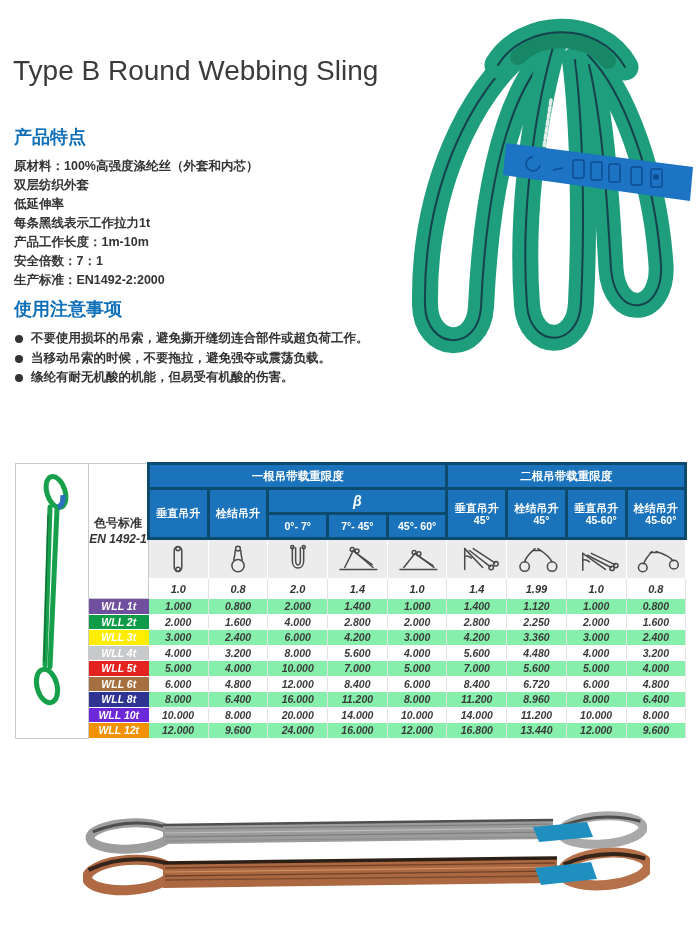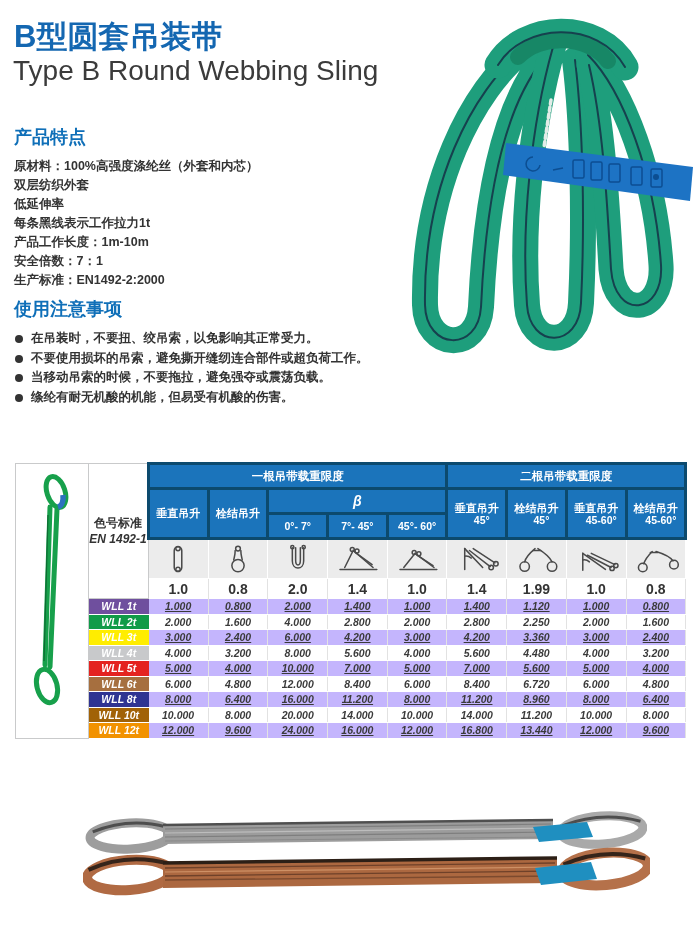--- a/index.html
+++ b/index.html
@@ -33,53 +33,48 @@
   .h-blue{background:#1B74BB;color:#fff;font-weight:bold;font-size:11px;border:3px solid #0c4a6e;}
   .ghead{font-size:11.5px;}
   .beta{font-size:14px;font-style:italic;}
   .ang{font-size:10.5px;}
   .h2l span{display:block;line-height:12px;}
   .h2l .sub{font-size:10.5px;padding-left:10px;}
   .sling-cell{background:#fff;border:1px solid #C9CACB;}
   .colorstd{background:#fff;border:1px solid #C9CACB;font-size:12px;font-weight:bold;color:#333;line-height:16px;}
   .colorstd .std-val{font-style:italic;}
   .icon-cell{background:#ECECEC;border:1px solid #fff;}
-  .fac{background:#fff;font-size:14px;font-weight:bold;color:#333;
+  .fac{background:#fff;font-size:11px;font-style:italic;font-weight:bold;color:#333;
        border-right:1px solid #E2E2E2;}
   .val{font-size:10.5px;font-style:italic;font-weight:bold;color:#3A3A3A;
        border-right:1px solid #E2E2E2;border-bottom:1px solid #fff;background:#fff;}
-  tr.odd .val{background:#c4b5fd;text-decoration:underline;}
+  tr.odd .val{background:#86efac;}
   .wll{font-size:10.5px;font-style:italic;font-weight:bold;color:#fff;border-bottom:1px solid #fff;}
   .icn{display:block;margin:0 auto;}
 </style>
 </head>
 <body>
 
 <div class="page">
 
-  <div class="title-zh">B型圆套吊装带</div>
   <div class="title-en">Type B Round Webbing Sling</div>
 
   <div class="features">
     <div class="sec-heading">产品特点</div>
     <div class="feature-line">原材料：100%高强度涤纶丝（外套和内芯）</div>
     <div class="feature-line">双层纺织外套</div>
     <div class="feature-line">低延伸率</div>
     <div class="feature-line">每条黑线表示工作拉力1t</div>
     <div class="feature-line">产品工作长度：1m-10m</div>
     <div class="feature-line">安全倍数：7：1</div>
     <div class="feature-line">生产标准：EN1492-2:2000</div>
   </div>
 
   <div class="precautions">
     <div class="sec-heading">使用注意事项</div>
-    <div class="prec-line">
-      <span class="bullet"></span>
-      <span>在吊装时，不要扭、绞吊索，以免影响其正常受力。</span>
-    </div>
     <div class="prec-line">
       <span class="bullet"></span>
       <span>不要使用损坏的吊索，避免撕开缝纫连合部件或超负荷工作。</span>
     </div>
     <div class="prec-line">
       <span class="bullet"></span>
       <span>当移动吊索的时候，不要拖拉，避免强夺或震荡负载。</span>
     </div>
     <div class="prec-line">
       <span class="bullet"></span>
@@ -352,21 +347,21 @@
         <td class="val">6.400</td>
         <td class="val">16.000</td>
         <td class="val">11.200</td>
         <td class="val">8.000</td>
         <td class="val">11.200</td>
         <td class="val">8.960</td>
         <td class="val">8.000</td>
         <td class="val">6.400</td>
       </tr>
       <tr class="r-data">
-        <td class="wll" style="background-color: #a16207;">WLL 10t</td>
+        <td class="wll" style="background-color: #6d28d9;">WLL 10t</td>
         <td class="val">10.000</td>
         <td class="val">8.000</td>
         <td class="val">20.000</td>
         <td class="val">14.000</td>
         <td class="val">10.000</td>
         <td class="val">14.000</td>
         <td class="val">11.200</td>
         <td class="val">10.000</td>
         <td class="val">8.000</td>
       </tr>

